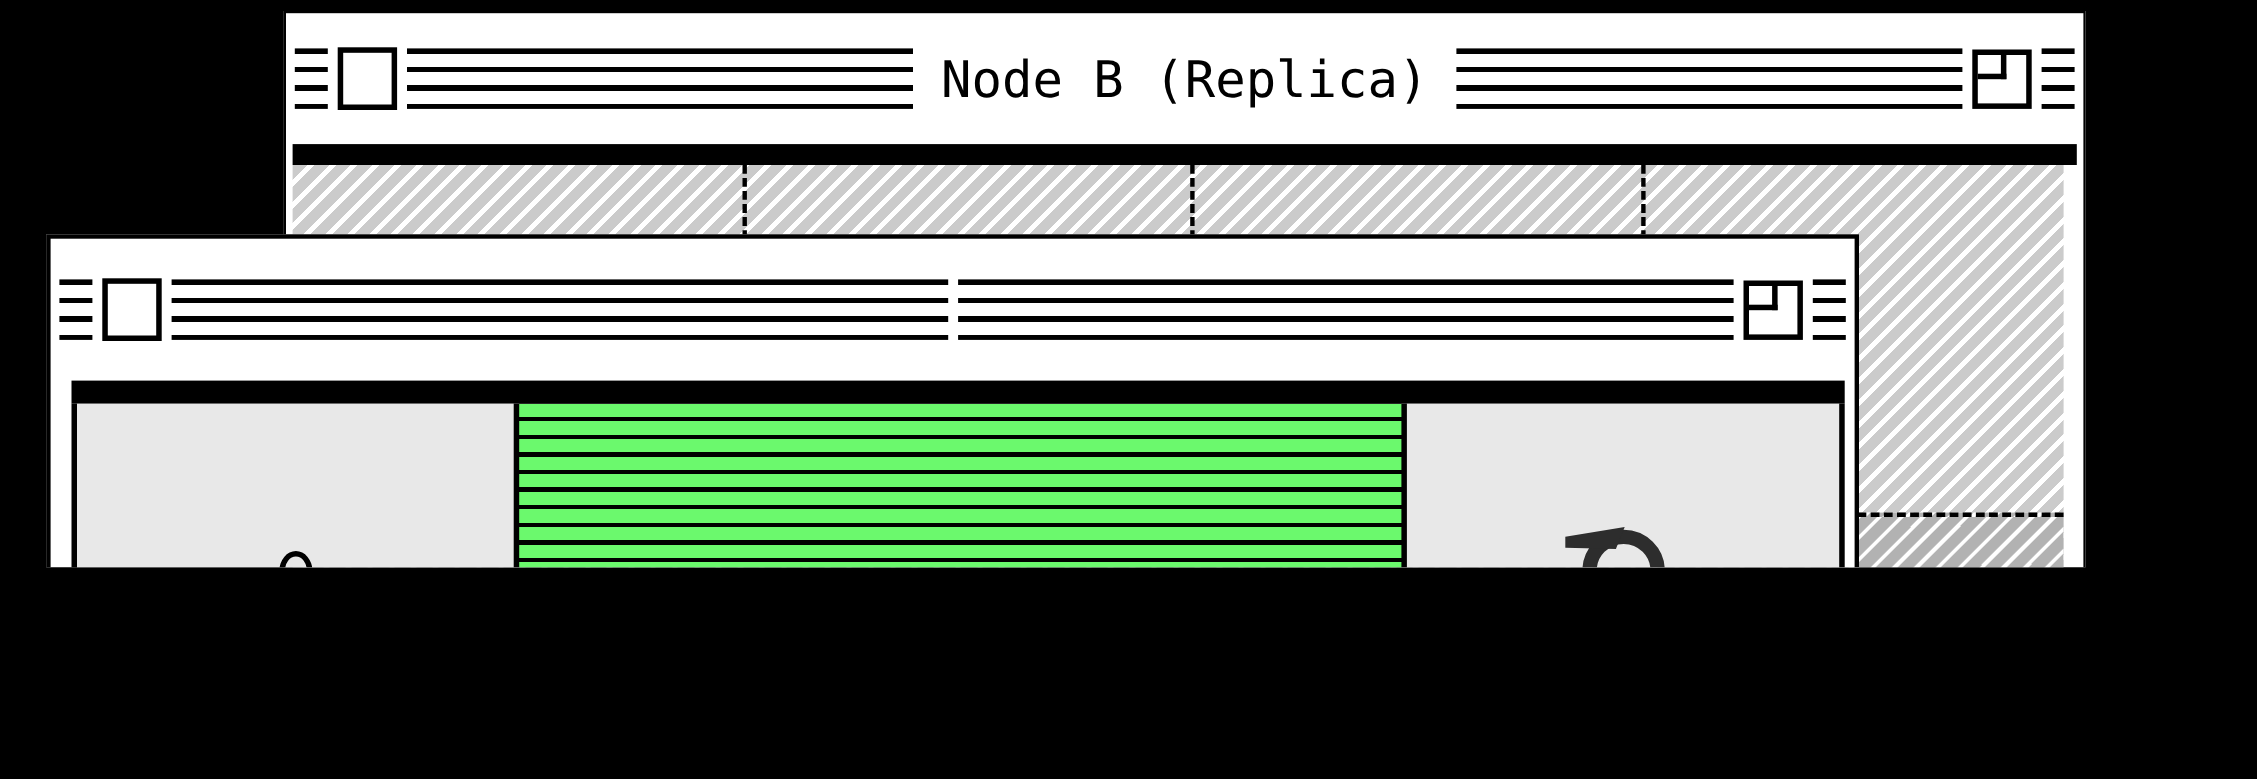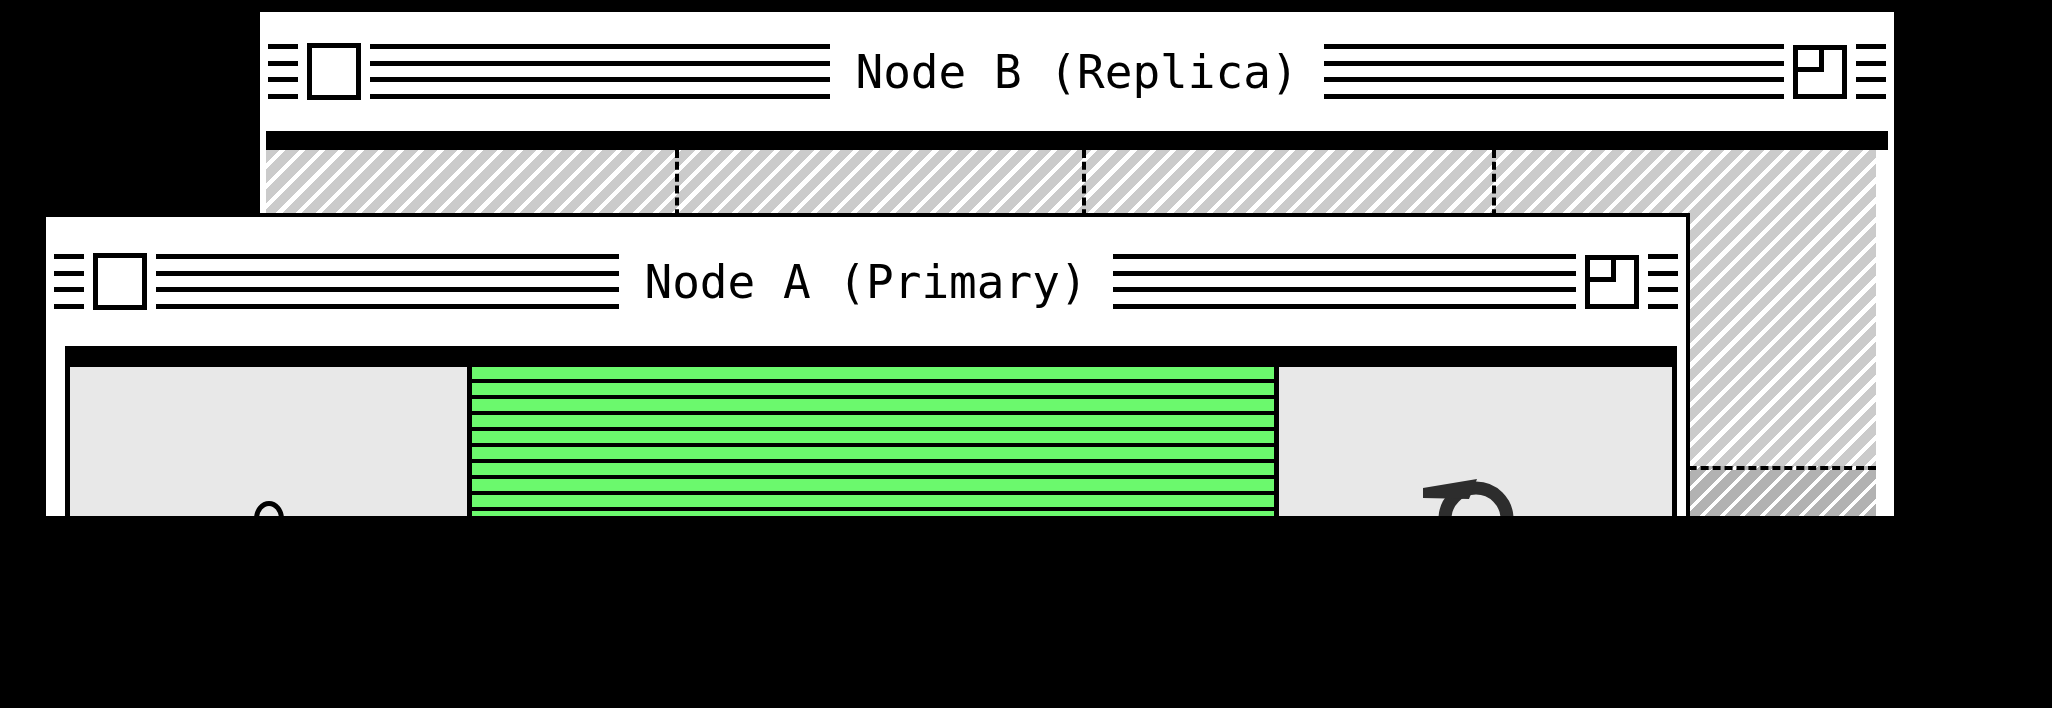--- a/index.html
+++ b/index.html
@@ -111,21 +111,20 @@
         </svg>
       </div>
     </div>
   </div>
 
   <div class="window" id="win-a">
     <div class="titlebar">
       <div class="stripes short"></div>
       <div class="box-close"></div>
       <div class="stripes long"></div>
-      <div class="title">Node A (Primary)</div>
       <div class="stripes long"></div>
       <div class="box-zoom">
           <div class="inner"></div>
         </div>
       <div class="stripes short"></div>
     </div>
     <div class="sepbar"></div>
     <div class="table">
 
       <div class="cell gray row1">

